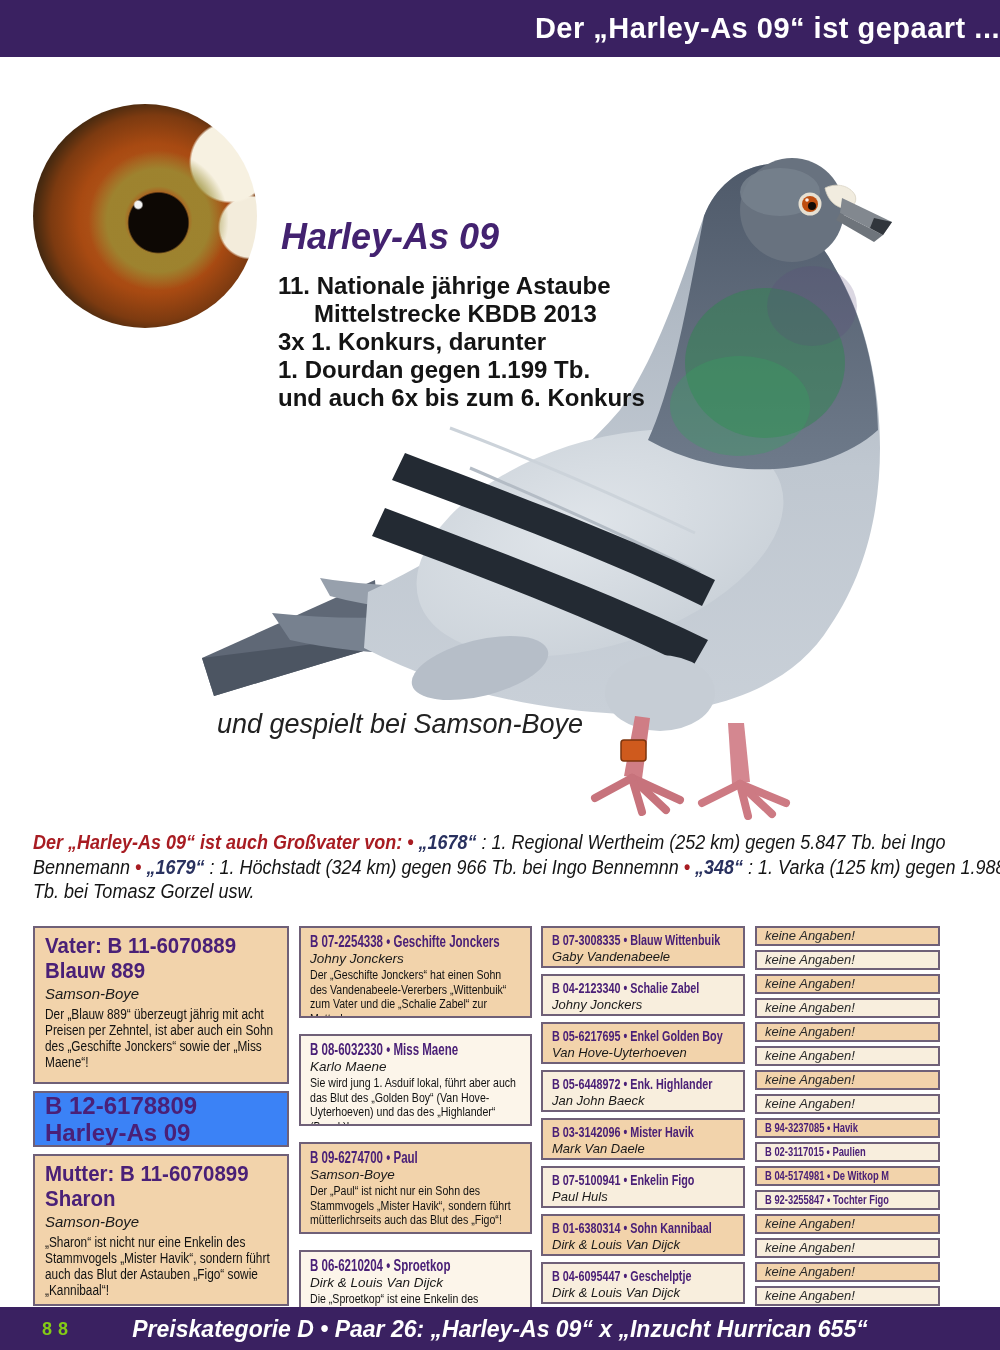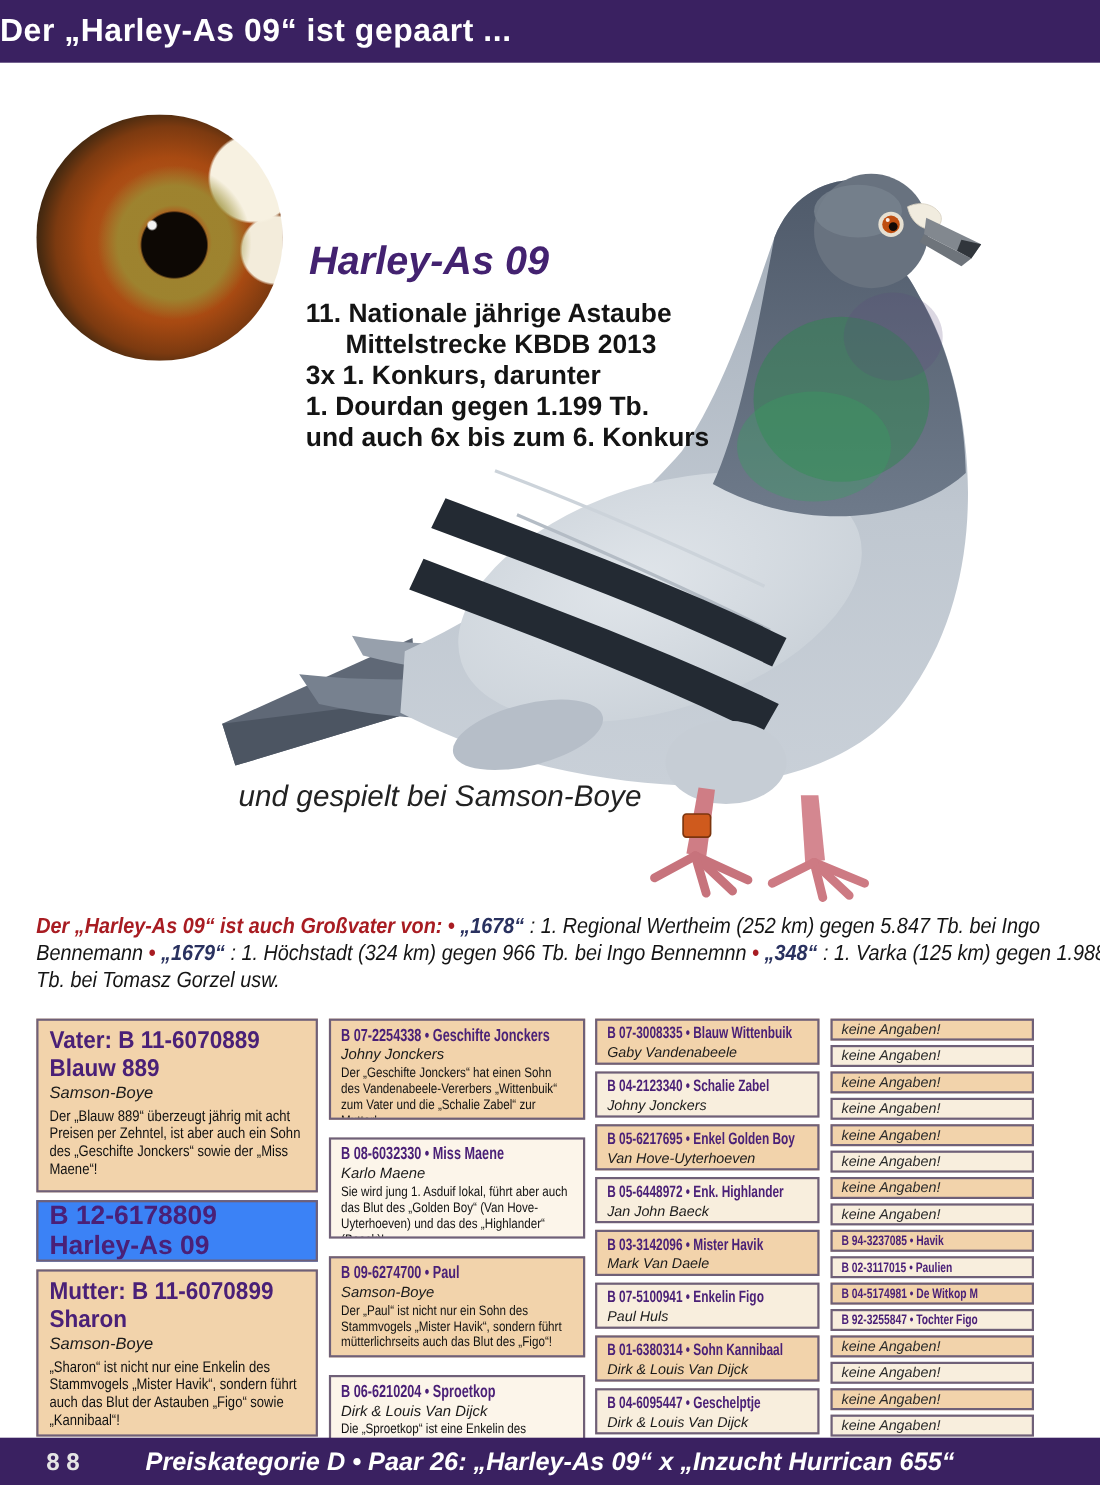--- a/index.html
+++ b/index.html
@@ -1,25 +1,25 @@
 <!DOCTYPE html>
 <html><head>
 <meta charset="utf-8">
 <style>
   html,body{margin:0;padding:0;background:#fff;}
   .page{position:relative;width:1000px;height:1350px;background:#fff;overflow:hidden;
         font-family:"Liberation Sans",sans-serif;color:#111;}
 
   
   .banner-top{position:absolute;left:0;top:0;width:1000px;height:57px;background:#3a2161;
-              display:flex;align-items:center;justify-content:flex-start;}
+              display:flex;align-items:center;justify-content:flex-end;}
   .banner-top span{color:#fff;font-weight:bold;font-size:29px;letter-spacing:.5px;}
   .footer-bar{position:absolute;left:0;top:1307px;width:1000px;height:43px;background:#3a2161;}
   .footer-page{position:absolute;left:42px;top:50%;transform:translateY(-50%);
-               color:#e5e5e5;font-weight:bold;font-size:22px;letter-spacing:6px;}
+               color:#84cc16;font-weight:bold;font-size:18px;letter-spacing:6px;}
   .footer-text{position:absolute;left:0;right:0;top:50%;transform:translateY(-50%);
                text-align:center;color:#fff;font-weight:bold;font-style:italic;font-size:23px;}
 
   
   .eye-photo{position:absolute;left:33px;top:104px;width:224px;height:224px;border-radius:50%;
     background:
       radial-gradient(circle at 47% 45%, rgba(255,255,255,.95) 0 2%, rgba(255,255,255,0) 3%),
       radial-gradient(circle at 56% 53%, #0d0804 0 17%, rgba(13,8,4,0) 18%),
       radial-gradient(circle at 56% 52%, rgba(0,0,0,0) 0 15%, rgba(153,142,52,.8) 20% 30%, rgba(150,120,40,0) 41%),
       radial-gradient(circle at 88% 26%, #f7f1e1 0 15%, rgba(247,241,225,0) 16%),

